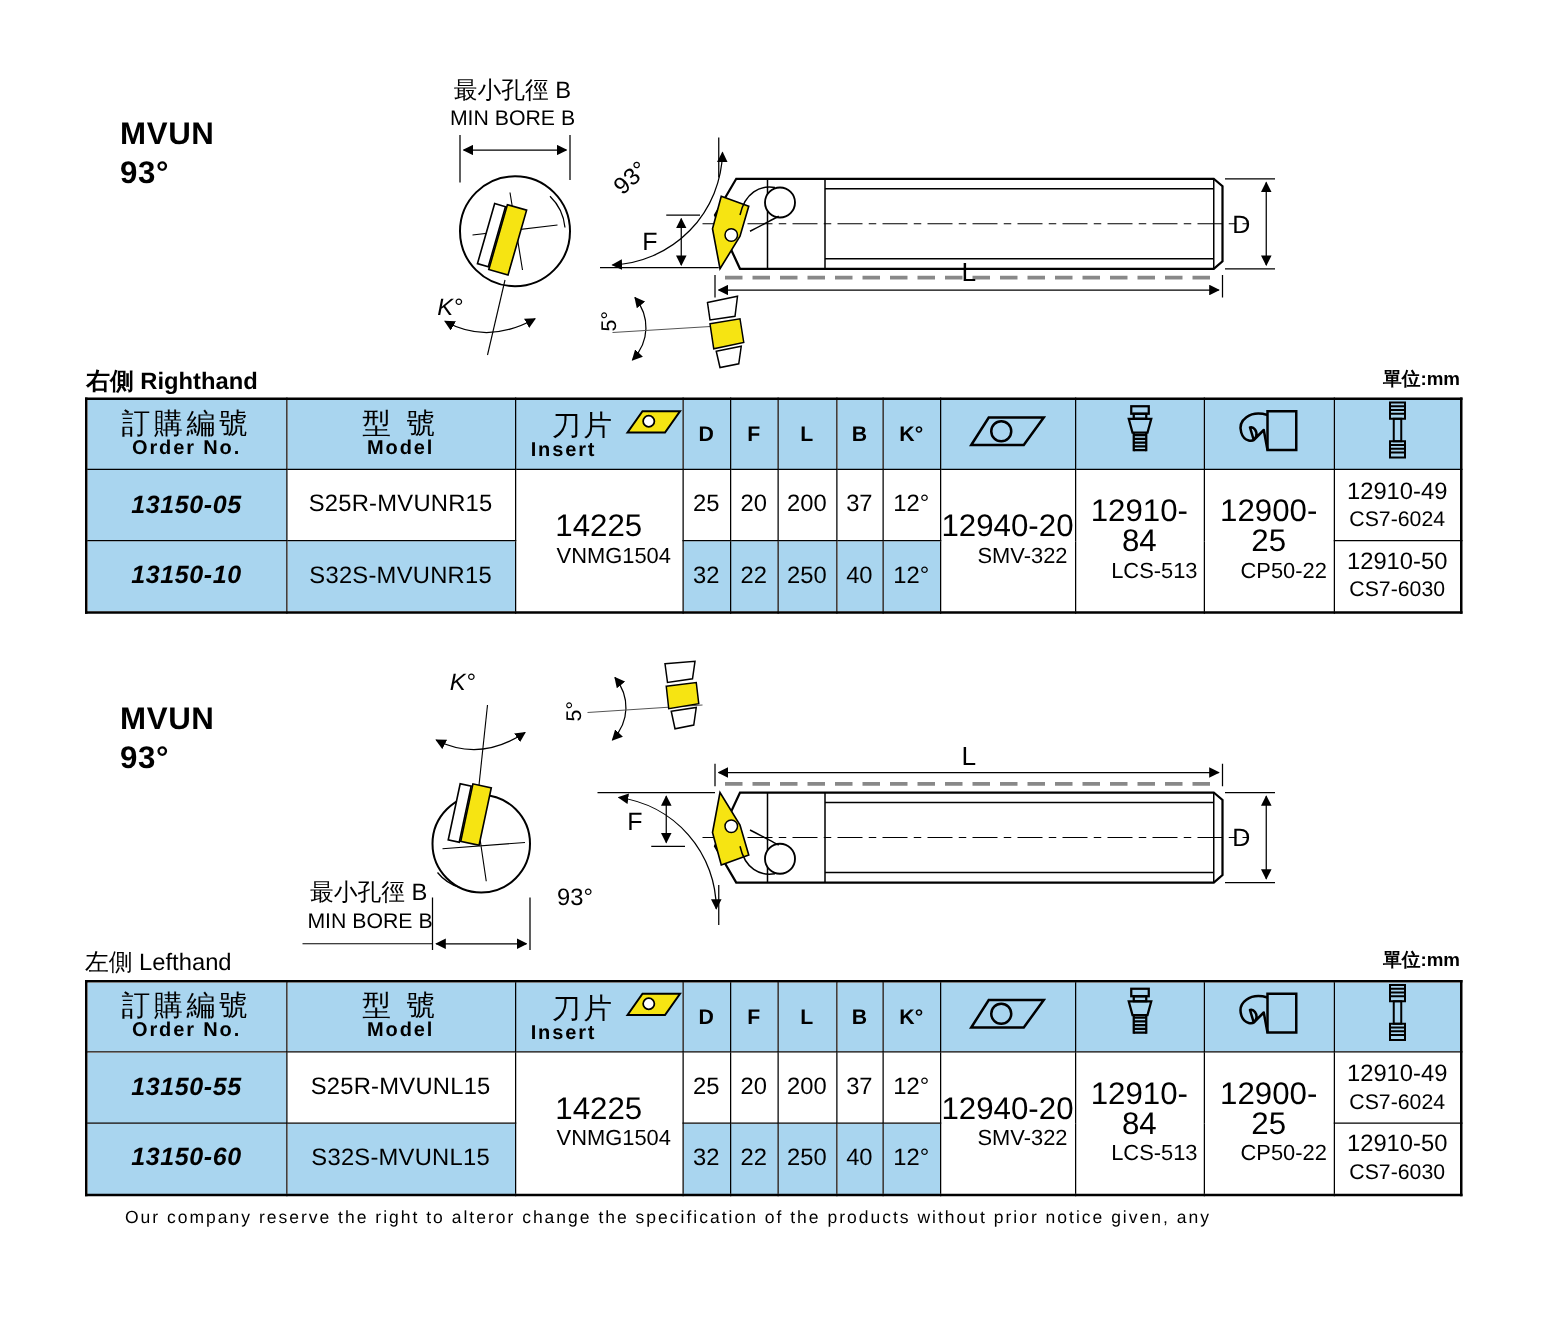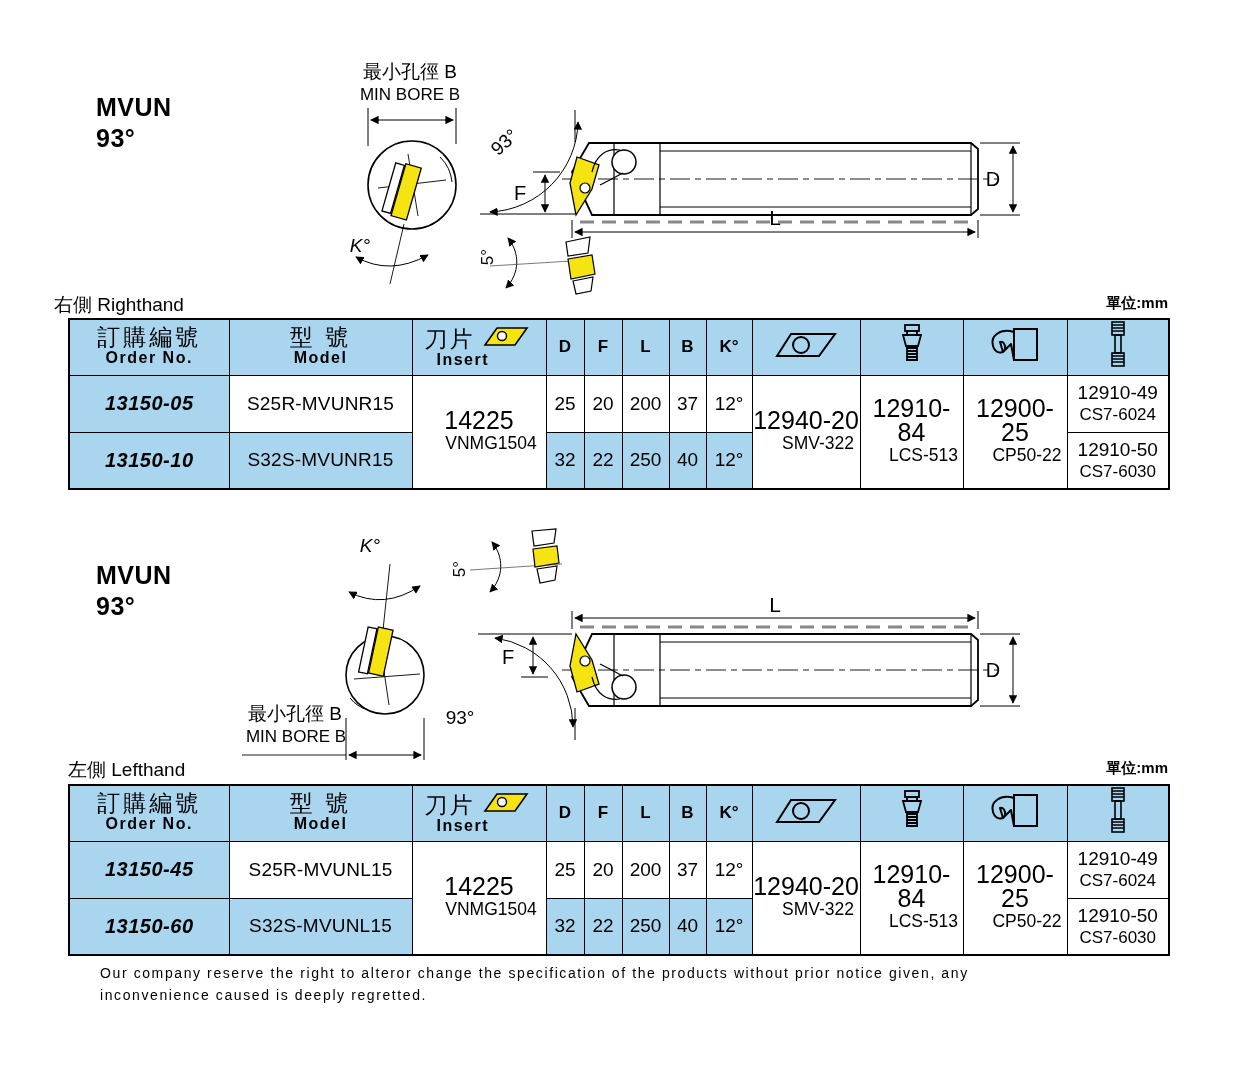--- a/index.html
+++ b/index.html
@@ -27,22 +27,22 @@
   th.dimh{font-size:17px;font-weight:bold;}
   td.order{font-size:20px;font-weight:bold;font-style:italic;letter-spacing:0.5px;}
   td.model{font-size:19px;letter-spacing:0.2px;}
   td.dim{font-size:19px;}
   .two .l1{font-size:25px;line-height:24px;}
   .two .l2{font-size:17.5px;line-height:23px;padding-left:24px;}
   td.screw{text-align:left;padding-left:7px;}
   td.screw .l1{font-size:19px;line-height:23px;}
   td.screw .l2{font-size:17px;line-height:22px;}
   .ins-top{display:flex;align-items:flex-end;justify-content:flex-start;padding-left:12px;gap:8px;height:26px;}
-  .ins-top .h-zh{letter-spacing:2px;}
-  .ins-en{text-align:left;padding-left:24px;}
+  .ins-top .h-zh{letter-spacing:2px;margin-left:17px;}
+  .ins-en{text-align:left;padding-left:12px;}
 
   
   .note{font-size:17px;line-height:24px;}
   .note .mark{color:#e3000f;font-size:17px;margin-right:6px;}
   .note-en{margin-left:24px;font-size:14px;letter-spacing:1.6px;line-height:22px;margin-top:2px;}
 
   svg text{font-family:"Liberation Sans","DejaVu Sans",sans-serif;}
   .dline{stroke:#000;stroke-width:1;fill:none;}
   .thick{stroke:#000;stroke-width:1.8;fill:none;}
   .mid{stroke:#000;stroke-width:1.2;fill:none;}
@@ -114,21 +114,21 @@
 
     <path class="dline" d="M740,91 H780 M740,163 H780"></path>
     <path class="dline" d="M773,94 V160" marker-start="url(#ar1)" marker-end="url(#ar1)"></path>
     <text x="753" y="134" font-size="20" text-anchor="middle">D</text>
 
     <path class="dline" d="M332,168 V186 M738,168 V186"></path>
     <path class="dline" d="M335,180 H735" marker-start="url(#ar1)" marker-end="url(#ar1)"></path>
     <text x="535" y="173" font-size="21" text-anchor="middle">L</text>
   </svg>
 
-  <div class="abs hand-label" style="left:54px;top:292px;">
+  <div class="abs hand-label" style="left:69px;top:292px;font-weight:bold;">
     <span class="zh">右側</span>
     <span>Righthand</span>
   </div>
   <div class="abs unit-label" style="left:1058px;top:294px;">單位:mm</div>
 
   <table class="spec abs" style="left:68px;top:318px;">
     <colgroup>
       <col style="width:160px">
         <col style="width:183px">
         <col style="width:134px">
@@ -388,21 +388,21 @@
             <path d="M4,5 H16 M4,8 H16 M4,11 H16" stroke="#000" stroke-width="1.6"></path>
             <rect x="7" y="15" width="6" height="18" fill="none" stroke="#000" stroke-width="1.6"></rect>
             <rect x="4" y="33" width="12" height="13" fill="none" stroke="#000" stroke-width="1.6"></rect>
             <path d="M4,36 H16 M4,39 H16 M4,42 H16" stroke="#000" stroke-width="1.6"></path>
           </svg>
         </th>
       </tr>
     </thead>
     <tbody>
       <tr class="drow">
-        <td class="blue order">13150-45</td>
+        <td class="blue order">13150-55</td>
         <td class="model">S25R-MVUNL15</td>
         <td class="two" rowspan="2">
           <div class="l1">14225</div>
           <div class="l2">VNMG1504</div>
         </td>
         <td class="dim">25</td>
         <td class="dim">20</td>
         <td class="dim">200</td>
         <td class="dim">37</td>
         <td class="dim">12°</td>
@@ -435,17 +435,16 @@
           <div class="l1">12910-50</div>
           <div class="l2">CS7-6030</div>
         </td>
       </tr>
     </tbody>
   </table>
 
   <div class="abs note" style="left:76px;top:960px;width:1110px;">
     <div class="note-en">
       <div>Our company reserve the right to alteror change the specification of the products without prior notice given, any</div>
-      <div>inconvenience caused is deeply regretted.</div>
     </div>
   </div>
 
 </div>
 
 </body></html>

